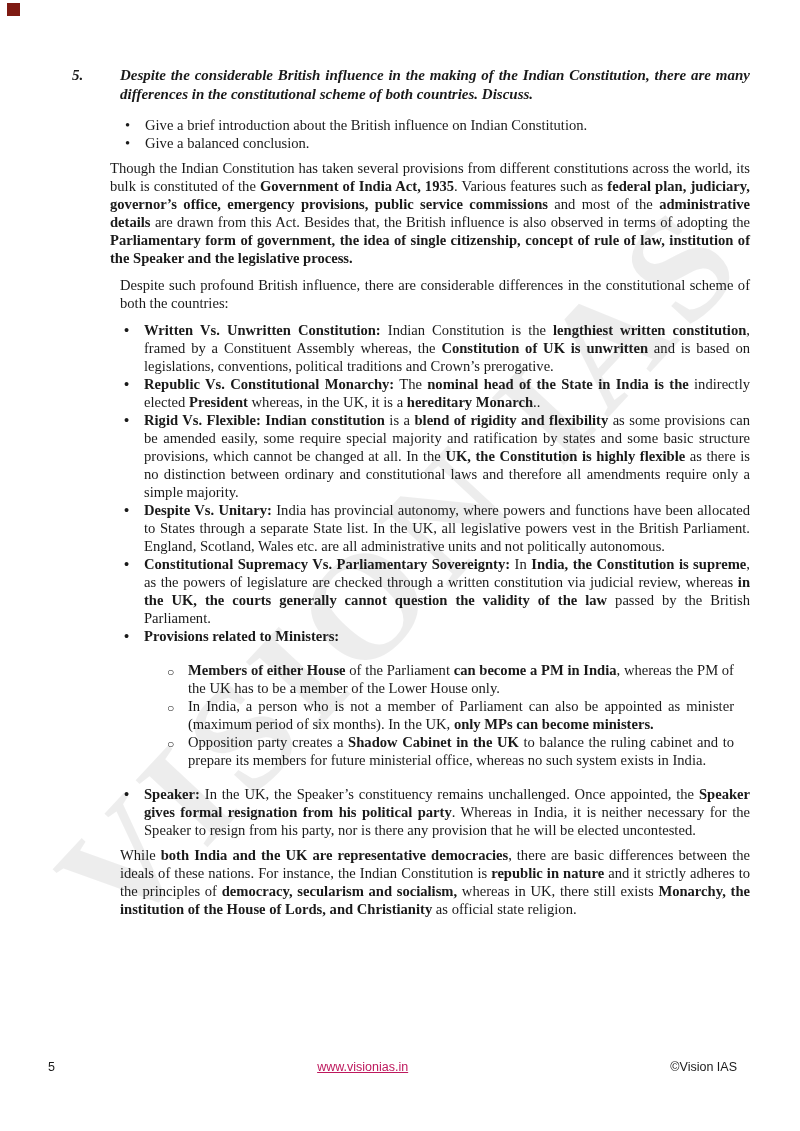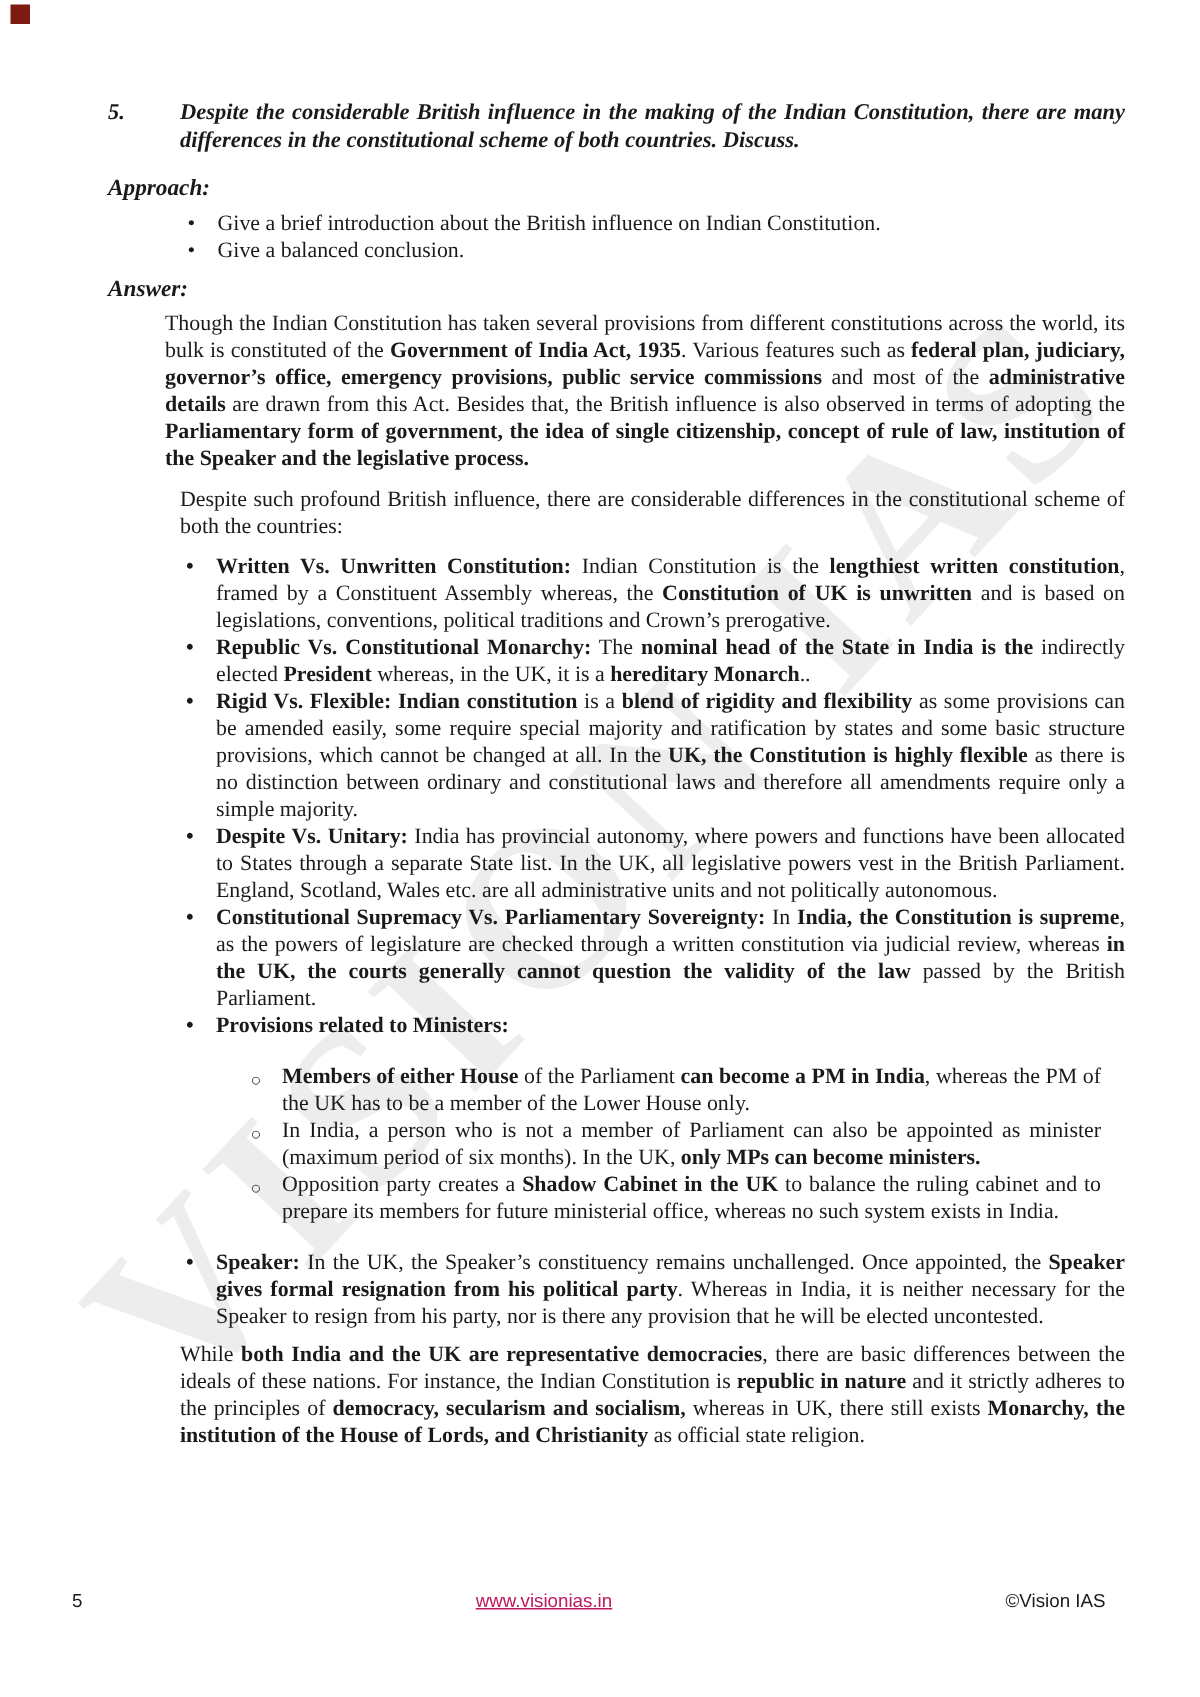--- a/index.html
+++ b/index.html
@@ -45,28 +45,26 @@
 
   <div class="watermark">VISION IAS</div>
 
   <div class="content">
 
     <div class="q-row">
       <div class="q-num">5.</div>
       <div class="q-text">Despite the considerable British influence in the making of the Indian Constitution, there are many differences in the constitutional scheme of both countries. Discuss.</div>
     </div>
 
-    <div class="head">Approach:</div>
 
     <ul class="approach-list">
       <li>Give a brief introduction about the British influence on Indian Constitution.</li>
       <li>Give a balanced conclusion.</li>
     </ul>
 
-    <div class="head answer">Answer:</div>
 
     <p class="para first">Though the Indian Constitution has taken several provisions from different constitutions across the world, its bulk is constituted of the <b>Government of India Act, 1935</b>. Various features such as <b>federal plan, judiciary, governor’s office, emergency provisions, public service commissions</b> and most of the <b>administrative details</b> are drawn from this Act. Besides that, the British influence is also observed in terms of adopting the <b>Parliamentary form of government, the idea of single citizenship, concept of rule of law, institution of the Speaker and the legislative process.</b></p>
 
     <p class="para">Despite such profound British influence, there are considerable differences in the constitutional scheme of both the countries:</p>
 
     <ul class="main-list">
       <li><b>Written Vs. Unwritten Constitution:</b> Indian Constitution is the <b>lengthiest written constitution</b>, framed by a Constituent Assembly whereas, the <b>Constitution of UK is unwritten</b> and is based on legislations, conventions, political traditions and Crown’s prerogative.</li>
       <li><b>Republic Vs. Constitutional Monarchy:</b> The <b>nominal head of the State in India is the</b> indirectly elected <b>President</b> whereas, in the UK, it is a <b>hereditary Monarch</b>..</li>
       <li><b>Rigid Vs. Flexible: Indian constitution</b> is a <b>blend of rigidity and flexibility</b> as some provisions can be amended easily, some require special majority and ratification by states and some basic structure provisions, which cannot be changed at all. In the <b>UK, the Constitution is highly flexible</b> as there is no distinction between ordinary and constitutional laws and therefore all amendments require only a simple majority.</li>
       <li><b>Despite Vs. Unitary:</b> India has provincial autonomy, where powers and functions have been allocated to States through a separate State list. In the UK, all legislative powers vest in the British Parliament. England, Scotland, Wales etc. are all administrative units and not politically autonomous.</li>

